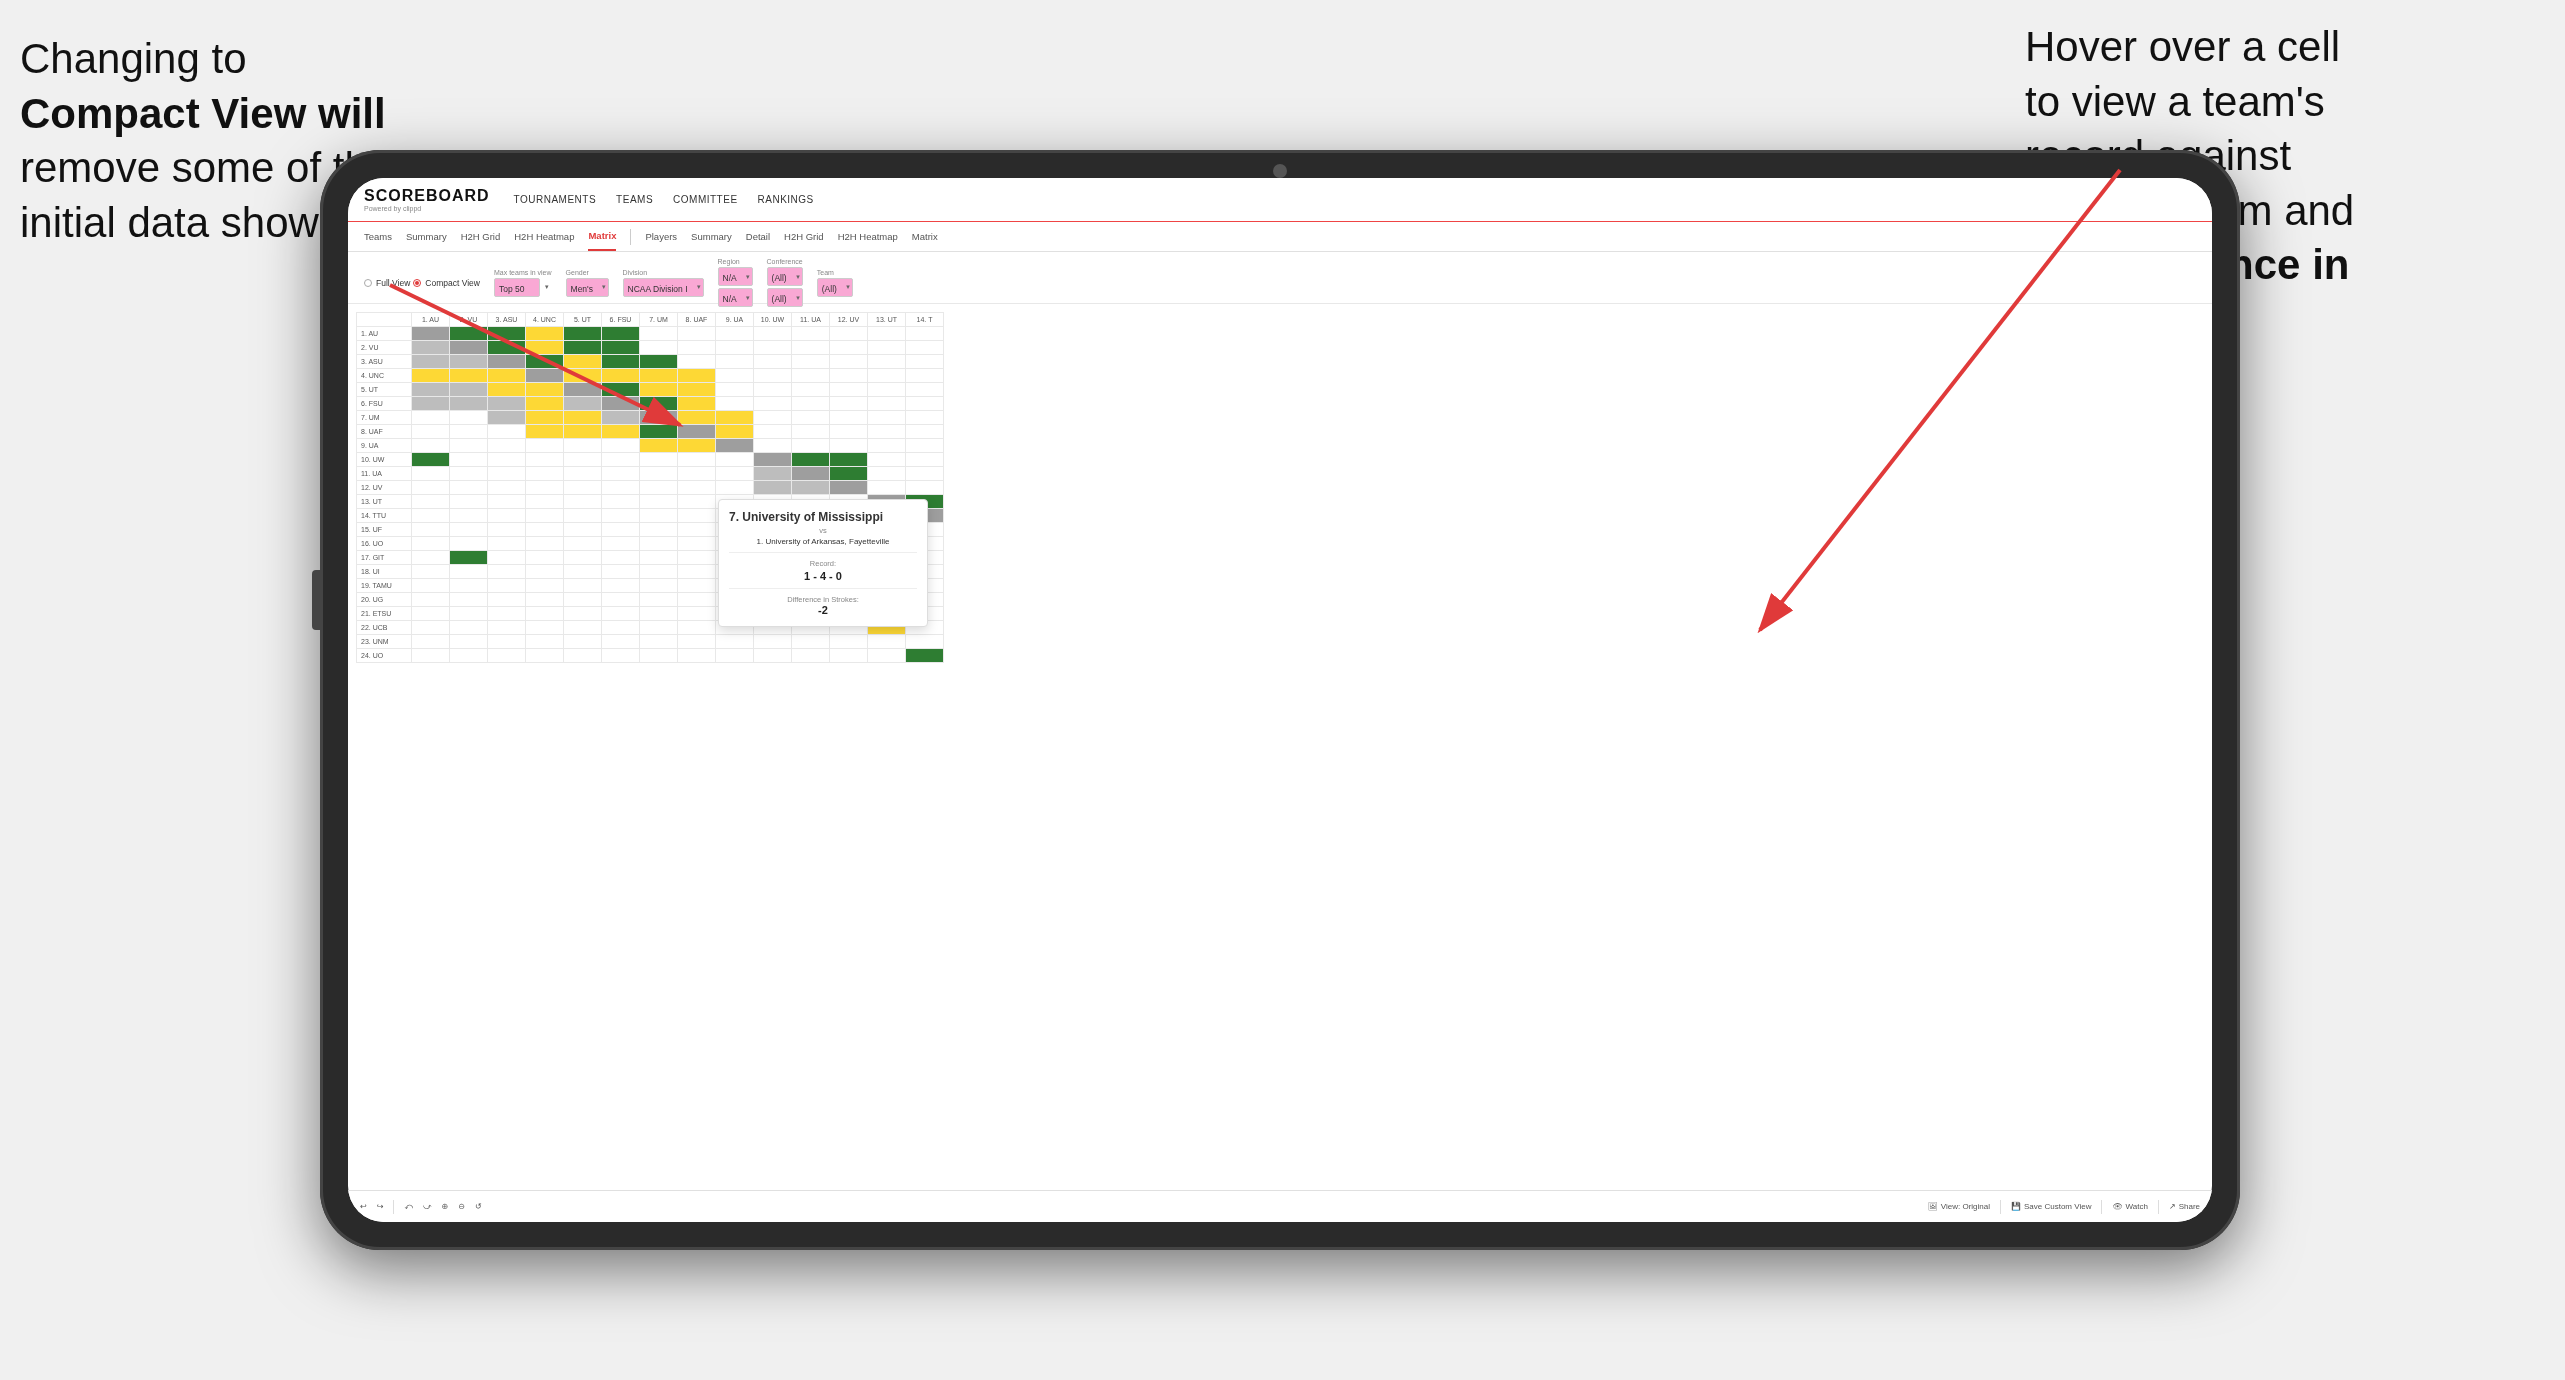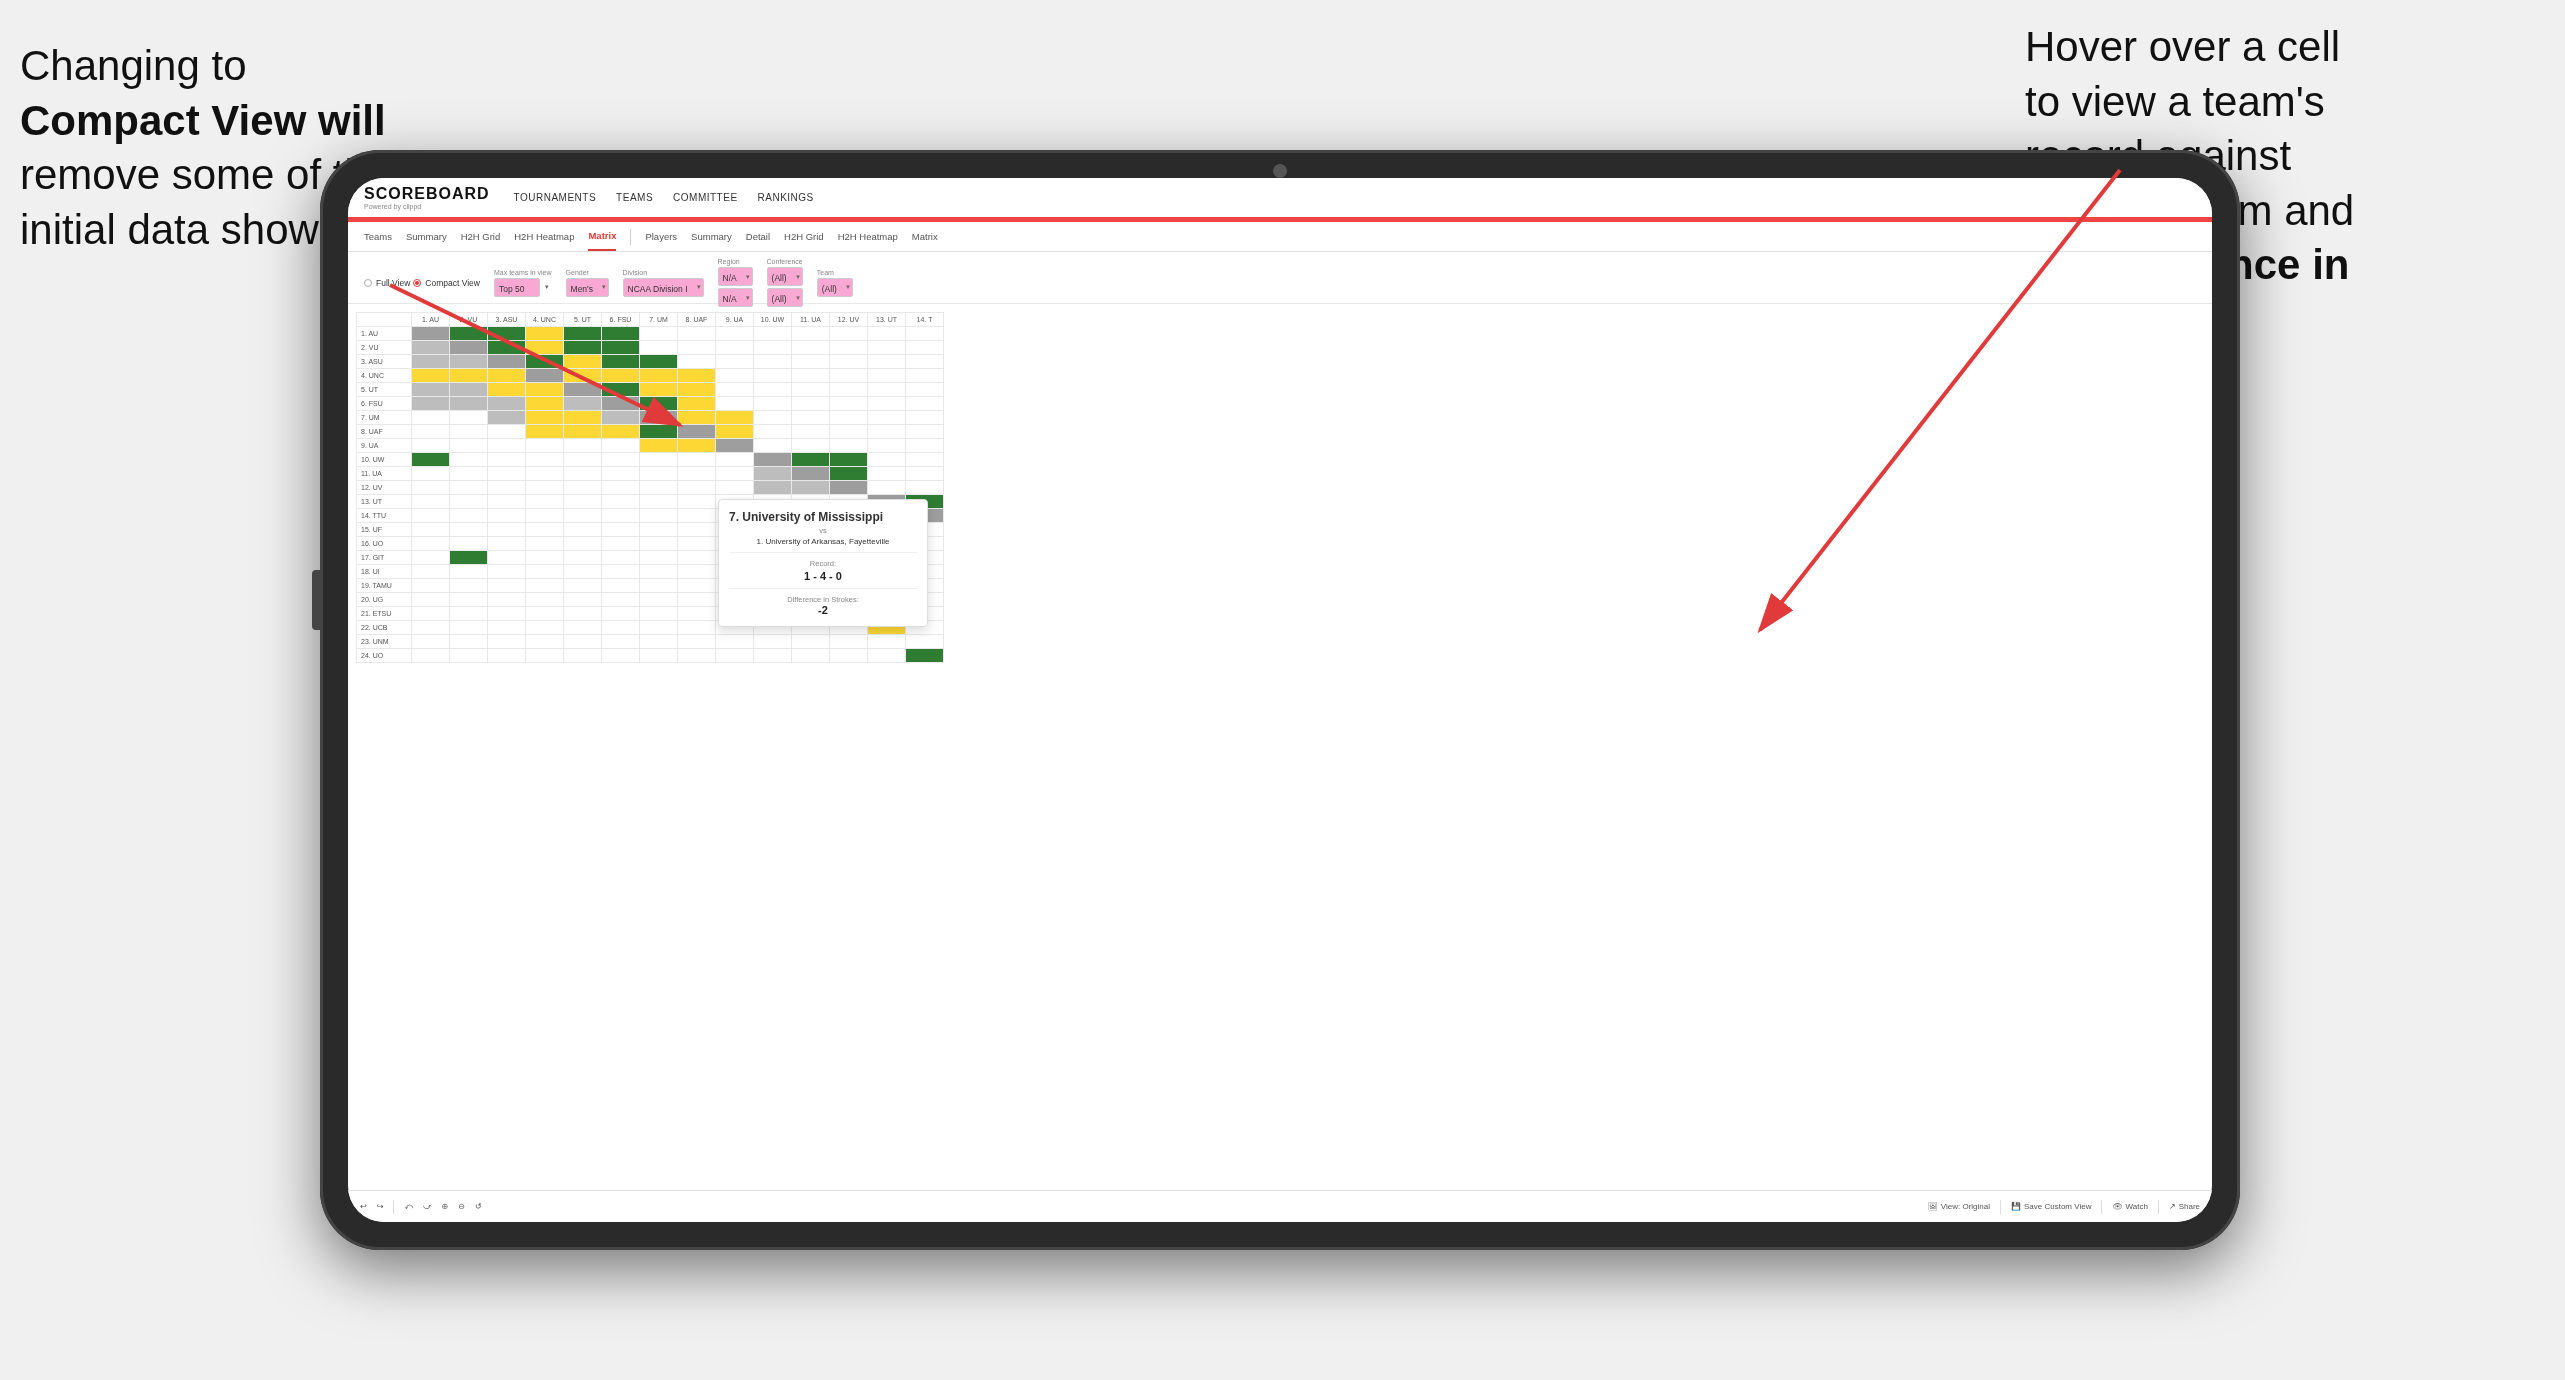--- a/index.html
+++ b/index.html
@@ -8,21 +8,21 @@
       font-family: -apple-system, BlinkMacSystemFont, 'Segoe UI', Arial, sans-serif;
       width: 2565px;
       height: 1380px;
       position: relative;
       overflow: hidden;
     }
 
     
     .annotation-left {
       position: absolute;
-      top: 39px;
+      top: 32px;
       left: 20px;
       width: 480px;
       font-size: 42px;
       line-height: 1.3;
       color: #111;
     }
     .annotation-left strong {
       font-weight: 900;
     }
 
@@ -103,21 +103,21 @@
       display: flex;
       flex-direction: column;
       font-size: 11px;
     }
 
     
     .navbar {
       display: flex;
       align-items: center;
       padding: 8px 16px;
-      border-bottom: 5px solid #ef4444;
+      border-bottom: 1px solid #ef4444;
       background: #fff;
       height: 44px;
     }
     .logo-area {
       display: flex;
       flex-direction: column;
       margin-right: 24px;
     }
     .logo-text {
       font-size: 16px;

